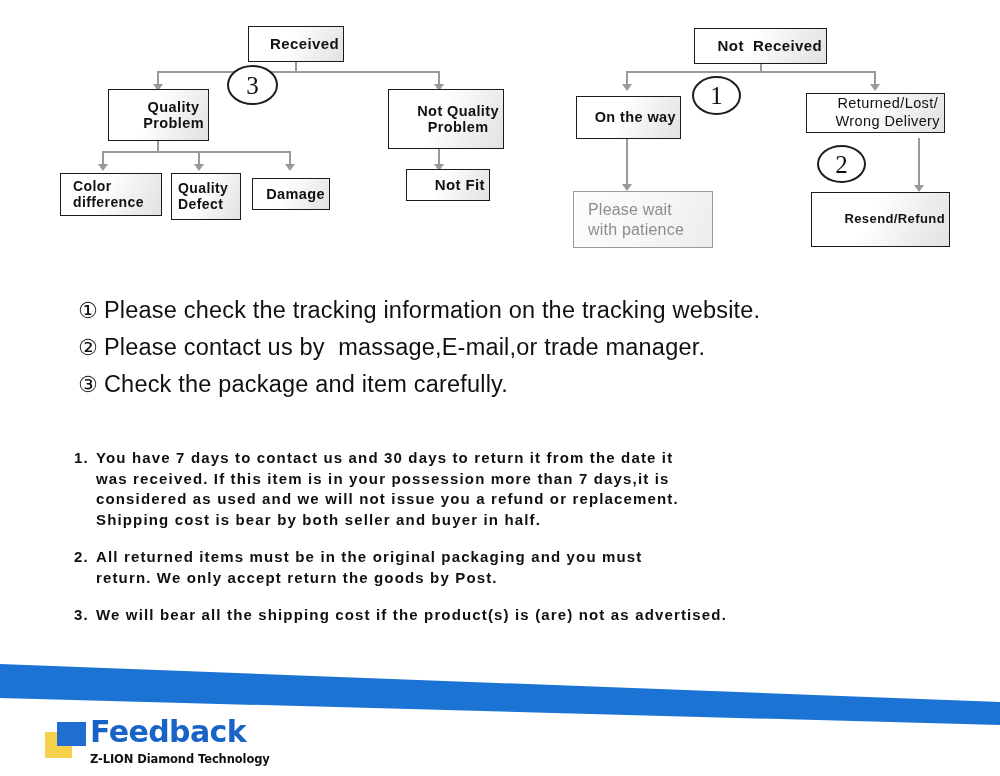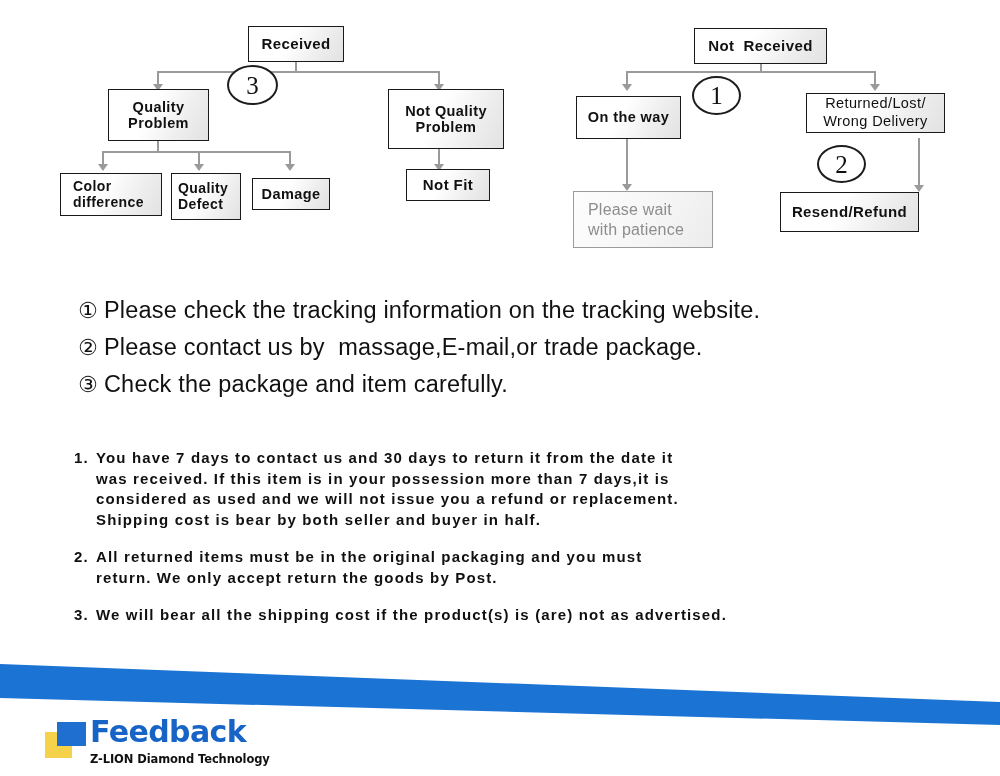--- a/index.html
+++ b/index.html
@@ -18,21 +18,21 @@
   }
 
   
   .fc-box {
     position: absolute;
     box-sizing: border-box;
     border: 1px solid #1a1a1a;
     background: linear-gradient(118deg, #ffffff 0%, #ffffff 42%, #ededed 75%, #e2e2e2 100%);
     display: flex;
     align-items: center;
-    justify-content: center;
+    justify-content: flex-end;
     text-align: center;
     font-weight: bold;
     line-height: 1.12;
     letter-spacing: 0.4px;
     color: #111111;
     padding: 0 4px;
   }
   .fc-box.grey-box {
     border: 1px solid #9b9b9b;
     color: #8d8d8d;
@@ -256,32 +256,32 @@
 <div class="arrow-head" style="left:622px; top:184px;"></div>
 
 <div class="fc-box grey-box" style="left:573px; top:191px; width:140px; height:57px; font-size:16px; white-space:pre-line; justify-content:flex-start; text-align:left; padding-left:14px; line-height:1.25;">
   <span>Please wait
 with patience</span>
 </div>
 
 <div class="conn v" style="left:918px; top:138px; height:50px;"></div>
 <div class="arrow-head" style="left:914px; top:185px;"></div>
 
-<div class="fc-box" style="left:780px; top:192px; width:139px; height:40px; font-size:15px;">
+<div class="fc-box" style="left:811px; top:192px; width:139px; height:55px; font-size:13px;">
   <span>Resend/Refund</span>
 </div>
 
 <div class="instructions">
   <div class="line">
     <span class="circ">①</span>
     <span>Please check the tracking information on the tracking website.</span>
   </div>
   <div class="line">
     <span class="circ">②</span>
-    <span>Please contact us by  massage,E-mail,or trade package.</span>
+    <span>Please contact us by  massage,E-mail,or trade manager.</span>
   </div>
   <div class="line">
     <span class="circ">③</span>
     <span>Check the package and item carefully.</span>
   </div>
 </div>
 
 <div class="policy">
 
   <div class="item">

